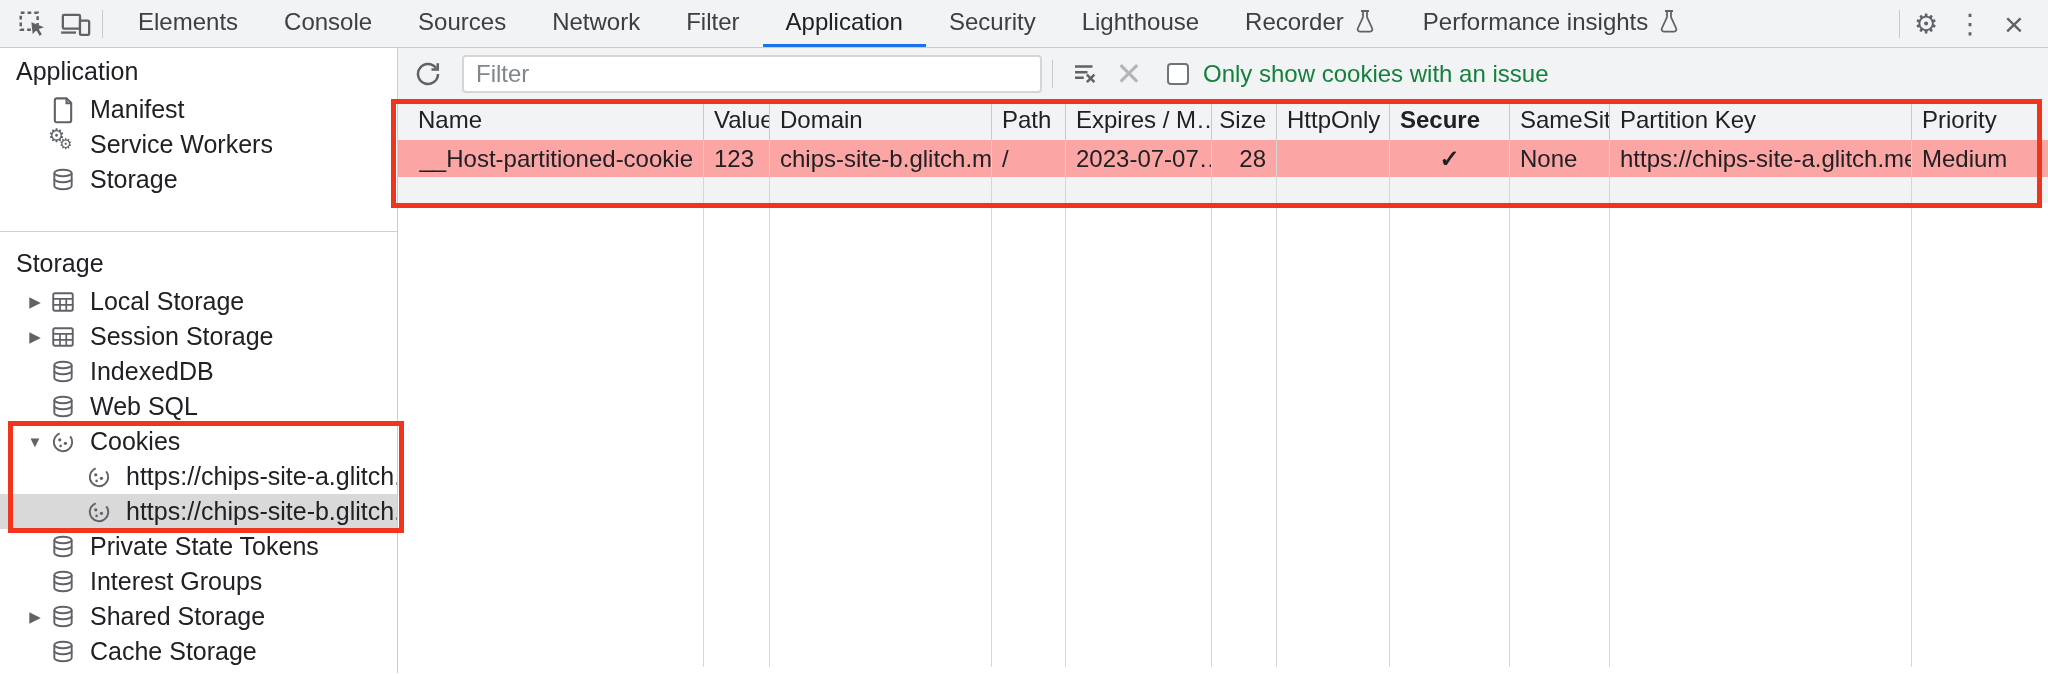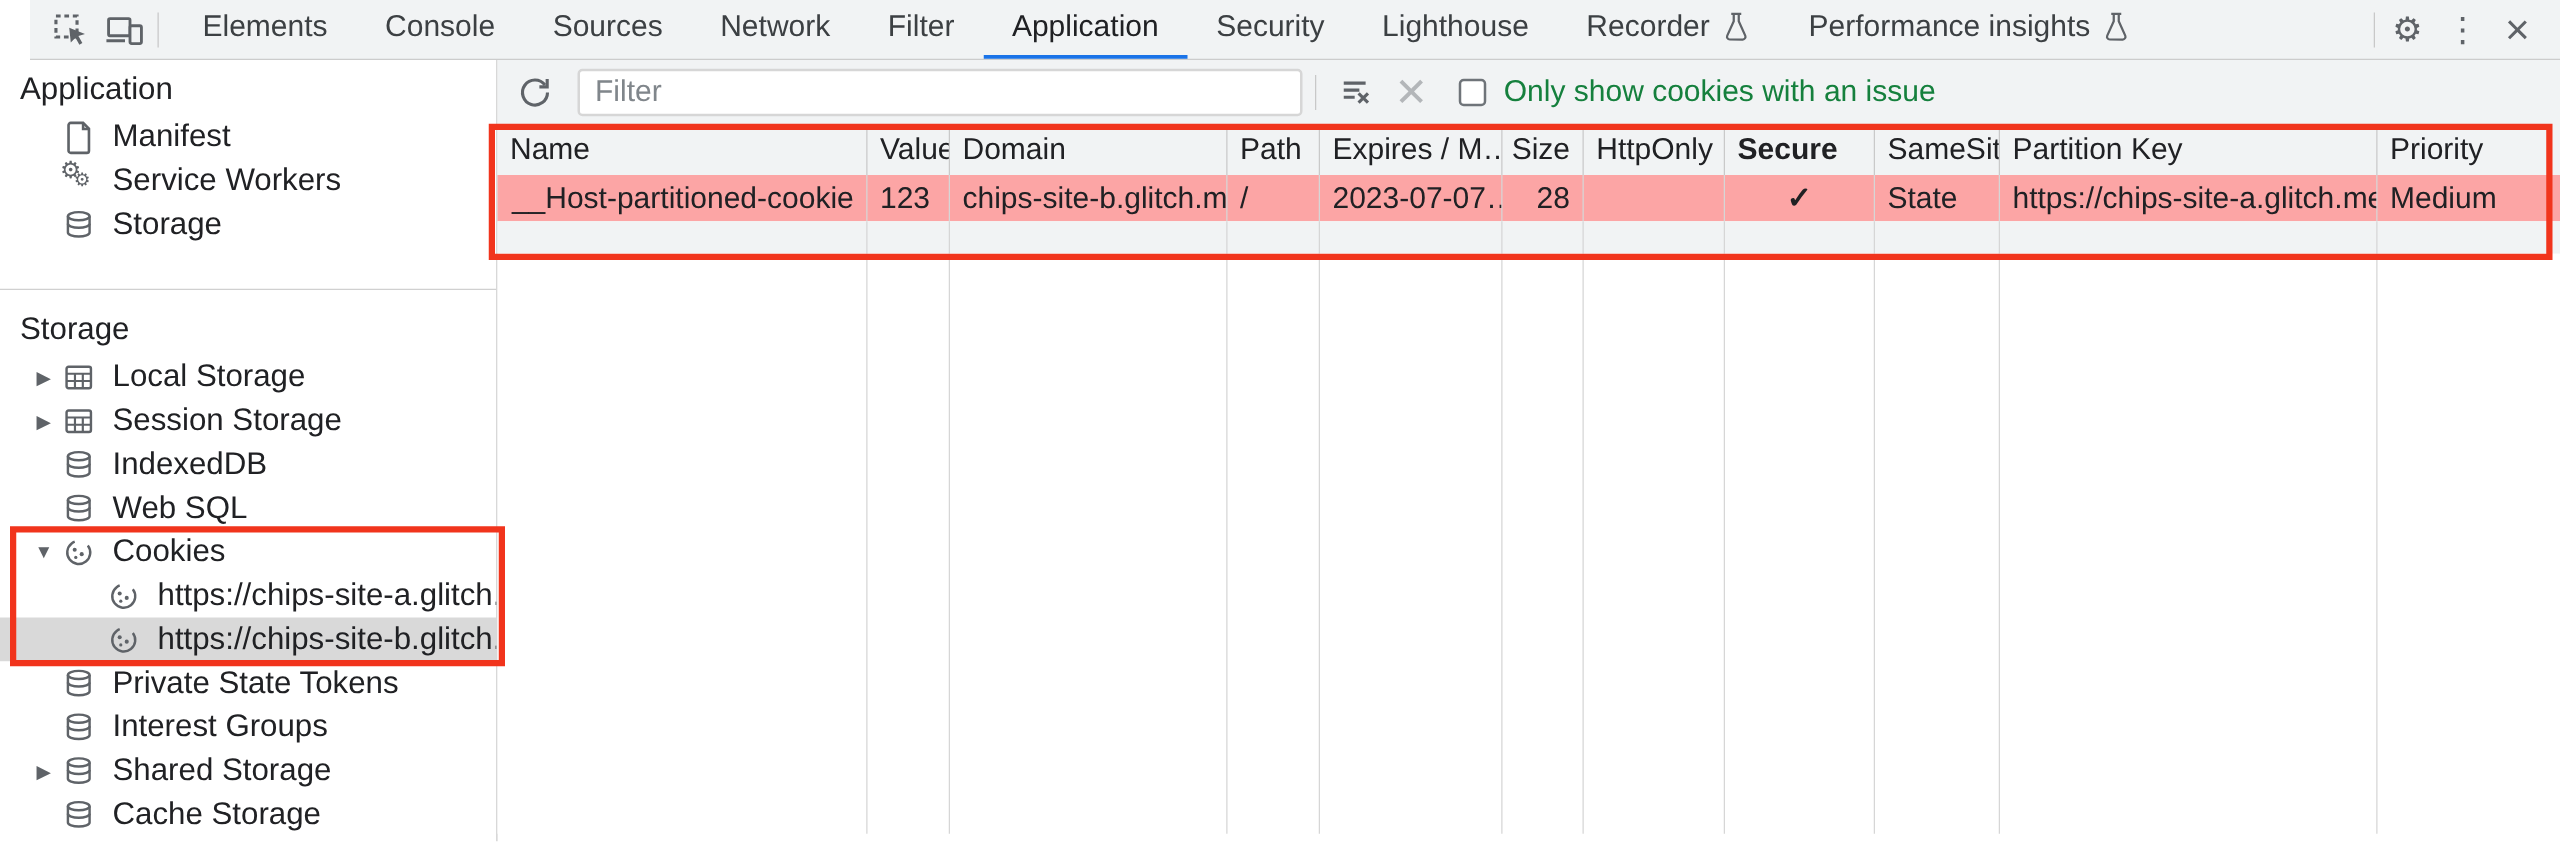--- a/index.html
+++ b/index.html
@@ -2,21 +2,21 @@
 <html><head>
 <meta charset="utf-8">
 <style>
   * { margin:0; padding:0; box-sizing:border-box; }
   html,body { width:2048px; height:674px; overflow:hidden; background:#fff;
     font-family:"Liberation Sans", sans-serif; color:#202124; }
   #app { position:relative; width:2048px; height:674px; }
 
   
   .tabbar { height:48px; background:#f1f3f4; border-bottom:1px solid #ccc;
-    display:flex; align-items:stretch;margin-left:24px; }
+    display:flex; align-items:stretch; }
   .tabbar-left-icons { display:flex; align-items:center; padding-left:10px; }
   .icon-btn { width:44px; height:40px; display:flex; align-items:center; justify-content:center; }
   .vdiv { width:1px; height:28px; background:#c8c8c8; align-self:center; margin:0 4px; }
   .tabs { display:flex; align-items:stretch; margin-left:8px; }
   .tab { display:flex; align-items:center; padding:0 23px; font-size:24px; color:#3c4043;
     border-bottom:3px solid transparent; white-space:nowrap; }
   .tab.selected { color:#202124; border-bottom-color:#1a73e8; }
   .tab .flask { margin-left:9px; display:flex; align-items:center; }
   .tabbar-right { margin-left:auto; display:flex; align-items:center; padding-right:12px; }
   .glyph { font-size:27px; color:#5f6368; width:44px; text-align:center; }
@@ -60,21 +60,21 @@
   .grow { display:flex; align-items:stretch; }
   .gcell { padding:0 10px; border-right:1px solid #d6d6d6; white-space:nowrap; overflow:hidden;
     text-overflow:ellipsis; font-size:24px; display:flex; align-items:center; }
   .gcell:last-child { border-right:none; }
   .ghead { height:40px; background:#f1f3f4; }
   .ghead .gcell { border-right:1px solid #c9c9c9; color:#202124; }
   .ghead .gcell:last-child { border-right:none; }
   .gdata { height:37px; background:#fca5a5; }
   .gstripe { height:26px; background:#f1f3f4; }
   .gfiller { flex:1; background:#fff; }
-  .c0{width:296px;} .c1{width:66px;} .c2{width:222px;} .c3{width:74px;} .c4{width:146px;}
+  .c0{width:296px;margin-left:10px;} .c1{width:66px;} .c2{width:222px;} .c3{width:74px;} .c4{width:146px;}
   .c5{width:65px;} .c6{width:113px;} .c7{width:120px;font-weight:bold;} .c8{width:100px;} .c9{width:302px;}
   .c10{flex:1;}
   .al-right { justify-content:flex-end; }
   .al-center { justify-content:center; }
 
   
   .hl { position:absolute; border:5px solid #f1341c; pointer-events:none; z-index:6; }
   #hl-sidebar { left:8px; top:421px; width:396px; height:112px; }
   #hl-table { left:391px; top:99px; width:1651px; height:109px; }
 
@@ -367,21 +367,21 @@
 
         <div class="grow gdata">
           <div class="gcell c0 al-right">__Host-partitioned-cookie</div>
           <div class="gcell c1">123</div>
           <div class="gcell c2">chips-site-b.glitch.me</div>
           <div class="gcell c3">/</div>
           <div class="gcell c4">2023-07-07…</div>
           <div class="gcell c5 al-right">28</div>
           <div class="gcell c6"></div>
           <div class="gcell c7 al-center">✓</div>
-          <div class="gcell c8">State</div>
+          <div class="gcell c8">None</div>
           <div class="gcell c9">https://chips-site-a.glitch.me</div>
           <div class="gcell c10">Medium</div>
         </div>
 
         <div class="grow gstripe">
           <div class="gcell c0"></div>
             <div class="gcell c1"></div>
           <div class="gcell c2"></div>
             <div class="gcell c3"></div>
           <div class="gcell c4"></div>

